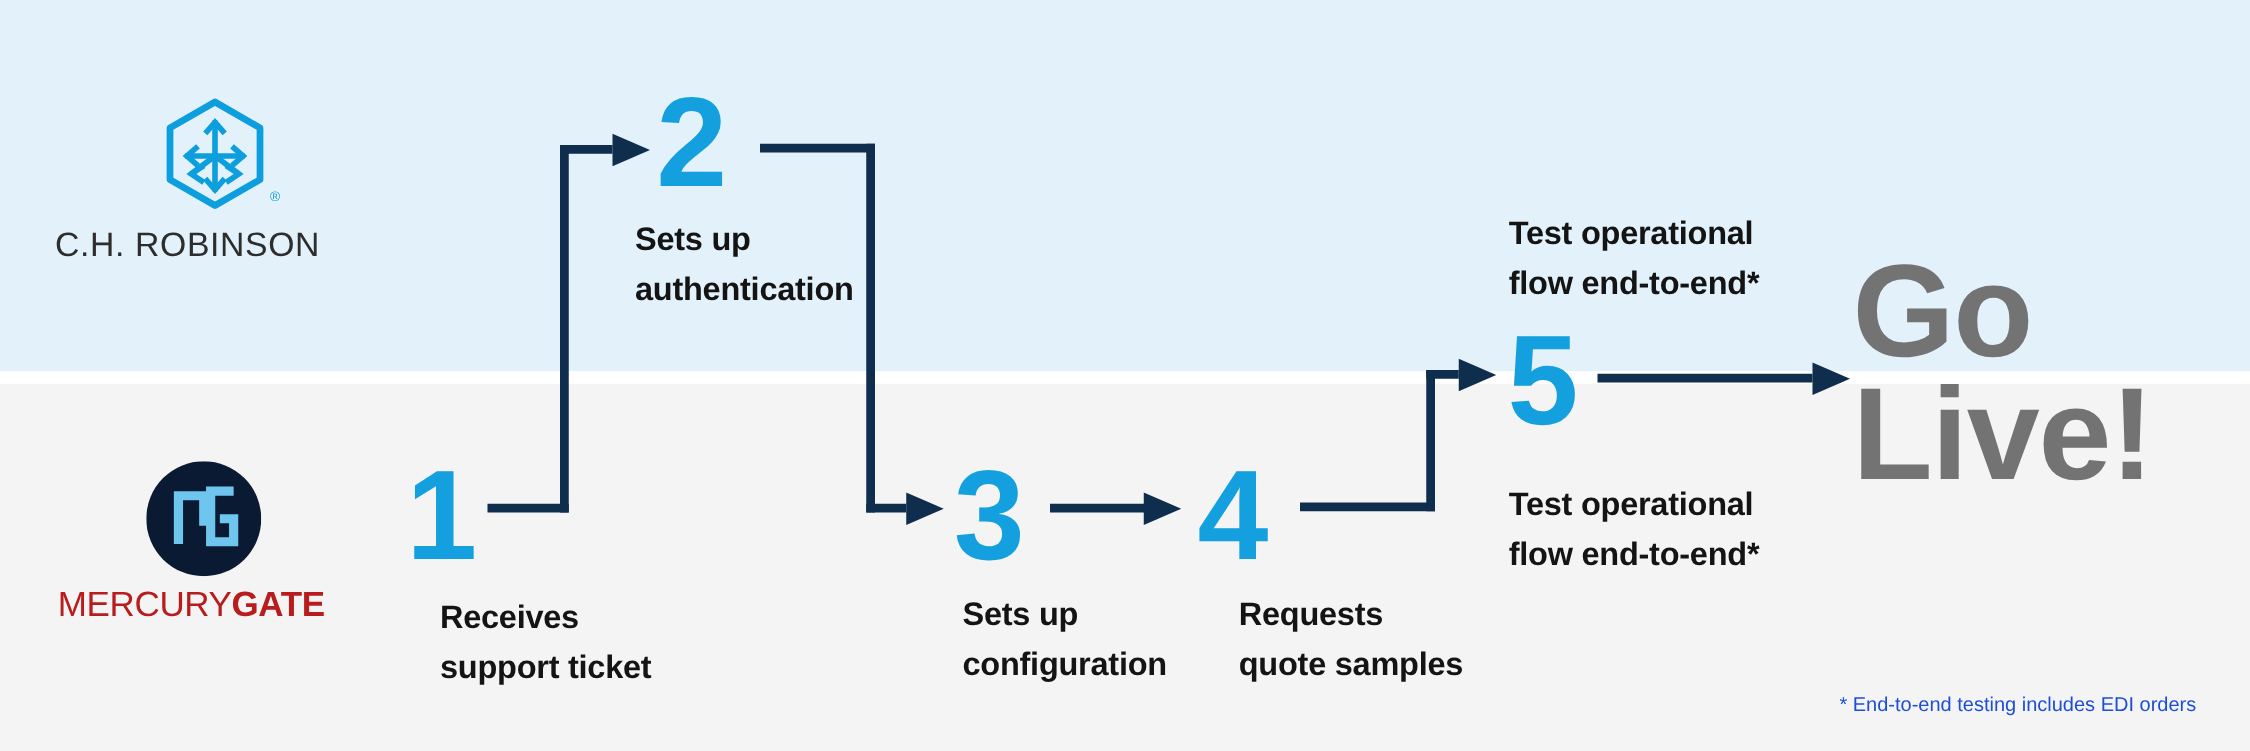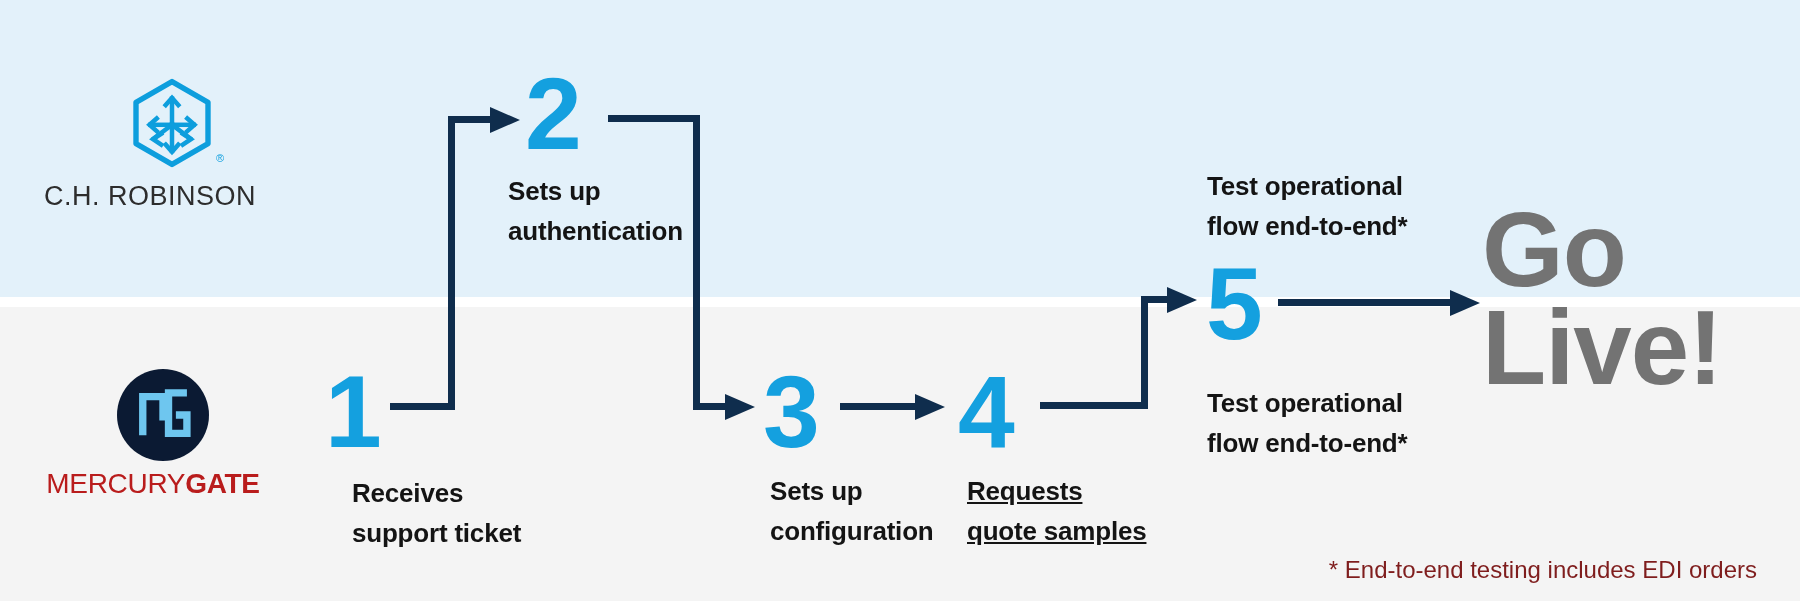--- a/index.html
+++ b/index.html
@@ -31,21 +31,21 @@
   .num.s3 { left:763px;  top:361px; }
   .num.s4 { left:958px;  top:361px; }
   .num.s5 { left:1206px; top:253px; }
 
   
   .label { position:absolute; font-size:26px; line-height:40px; font-weight:700;
            color:#141414; letter-spacing:-0.2px; white-space:pre-line; z-index:2; }
   .label.l1  { left:336px;  top:473px;margin-left:16px; }
   .label.l2  { left:508px;  top:171px; }
   .label.l3  { left:770px;  top:471px; }
-  .label.l4  { left:967px;  top:471px;text-decoration:underline; }
+  .label.l4  { left:991px;  top:471px; }
   .label.l5t { left:1207px; top:166px; }
   .label.l5b { left:1207px; top:383px; }
 
   
   .seg  { position:absolute; background:#0F2D4D; z-index:2; }
   .head { position:absolute; width:0; height:0; border-top:13px solid transparent;
           border-bottom:13px solid transparent; border-left:30px solid #0F2D4D; z-index:2; }
 
   
   .a1-h1 { left:390px; top:403px; width:65px; height:7px; }
@@ -65,22 +65,22 @@
   .a4-v  { left:1141px; top:296px; width:7px;   height:113px; }
   .a4-h2 { left:1141px; top:296px; width:26px;  height:7px; }
   .a4-hd { left:1167px; top:287px; }
   
   .a5-h  { left:1278px; top:299px; width:172px; height:7px; }
   .a5-hd { left:1450px; top:290px; }
 
   .golive { position:absolute; left:1482px; top:201px; font-size:105px; line-height:98px;
             font-weight:700; color:#737373; letter-spacing:-1px; white-space:pre-line; z-index:2; }
 
-  .footnote { position:absolute; right:43px; top:556px; font-size:24px; font-weight:400;
-              color:#7f1d1d; z-index:2; }
+  .footnote { position:absolute; right:43px; top:556px; font-size:16px; font-weight:400;
+              color:#1d4ed8; z-index:2; }
 </style>
 </head>
 <body>
 
 <div class="canvas">
 
   <div class="lane-top"></div>
   <div class="lane-bottom"></div>
   <div class="divider"></div>
 

